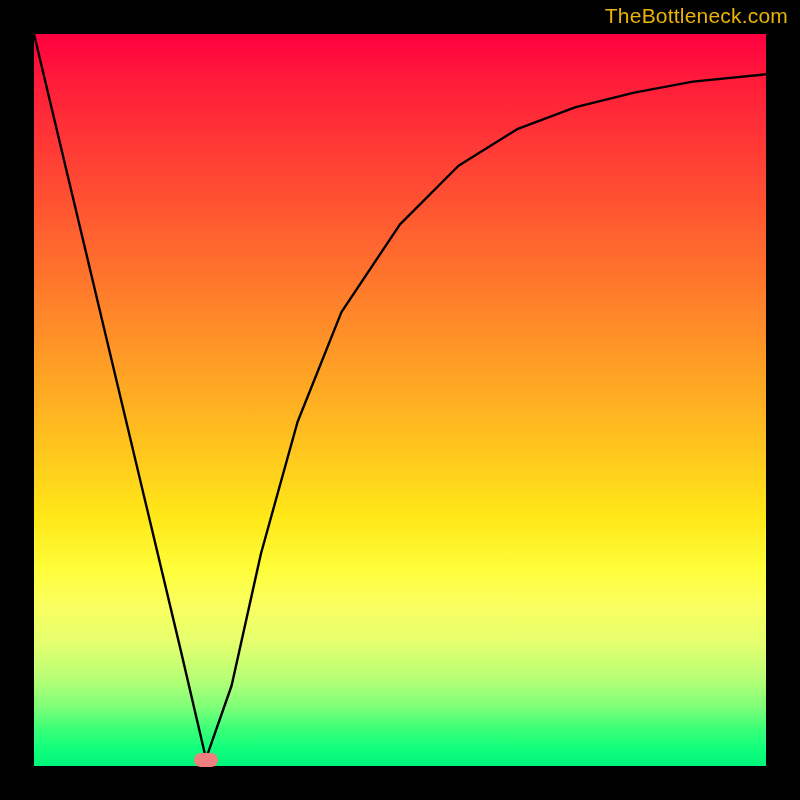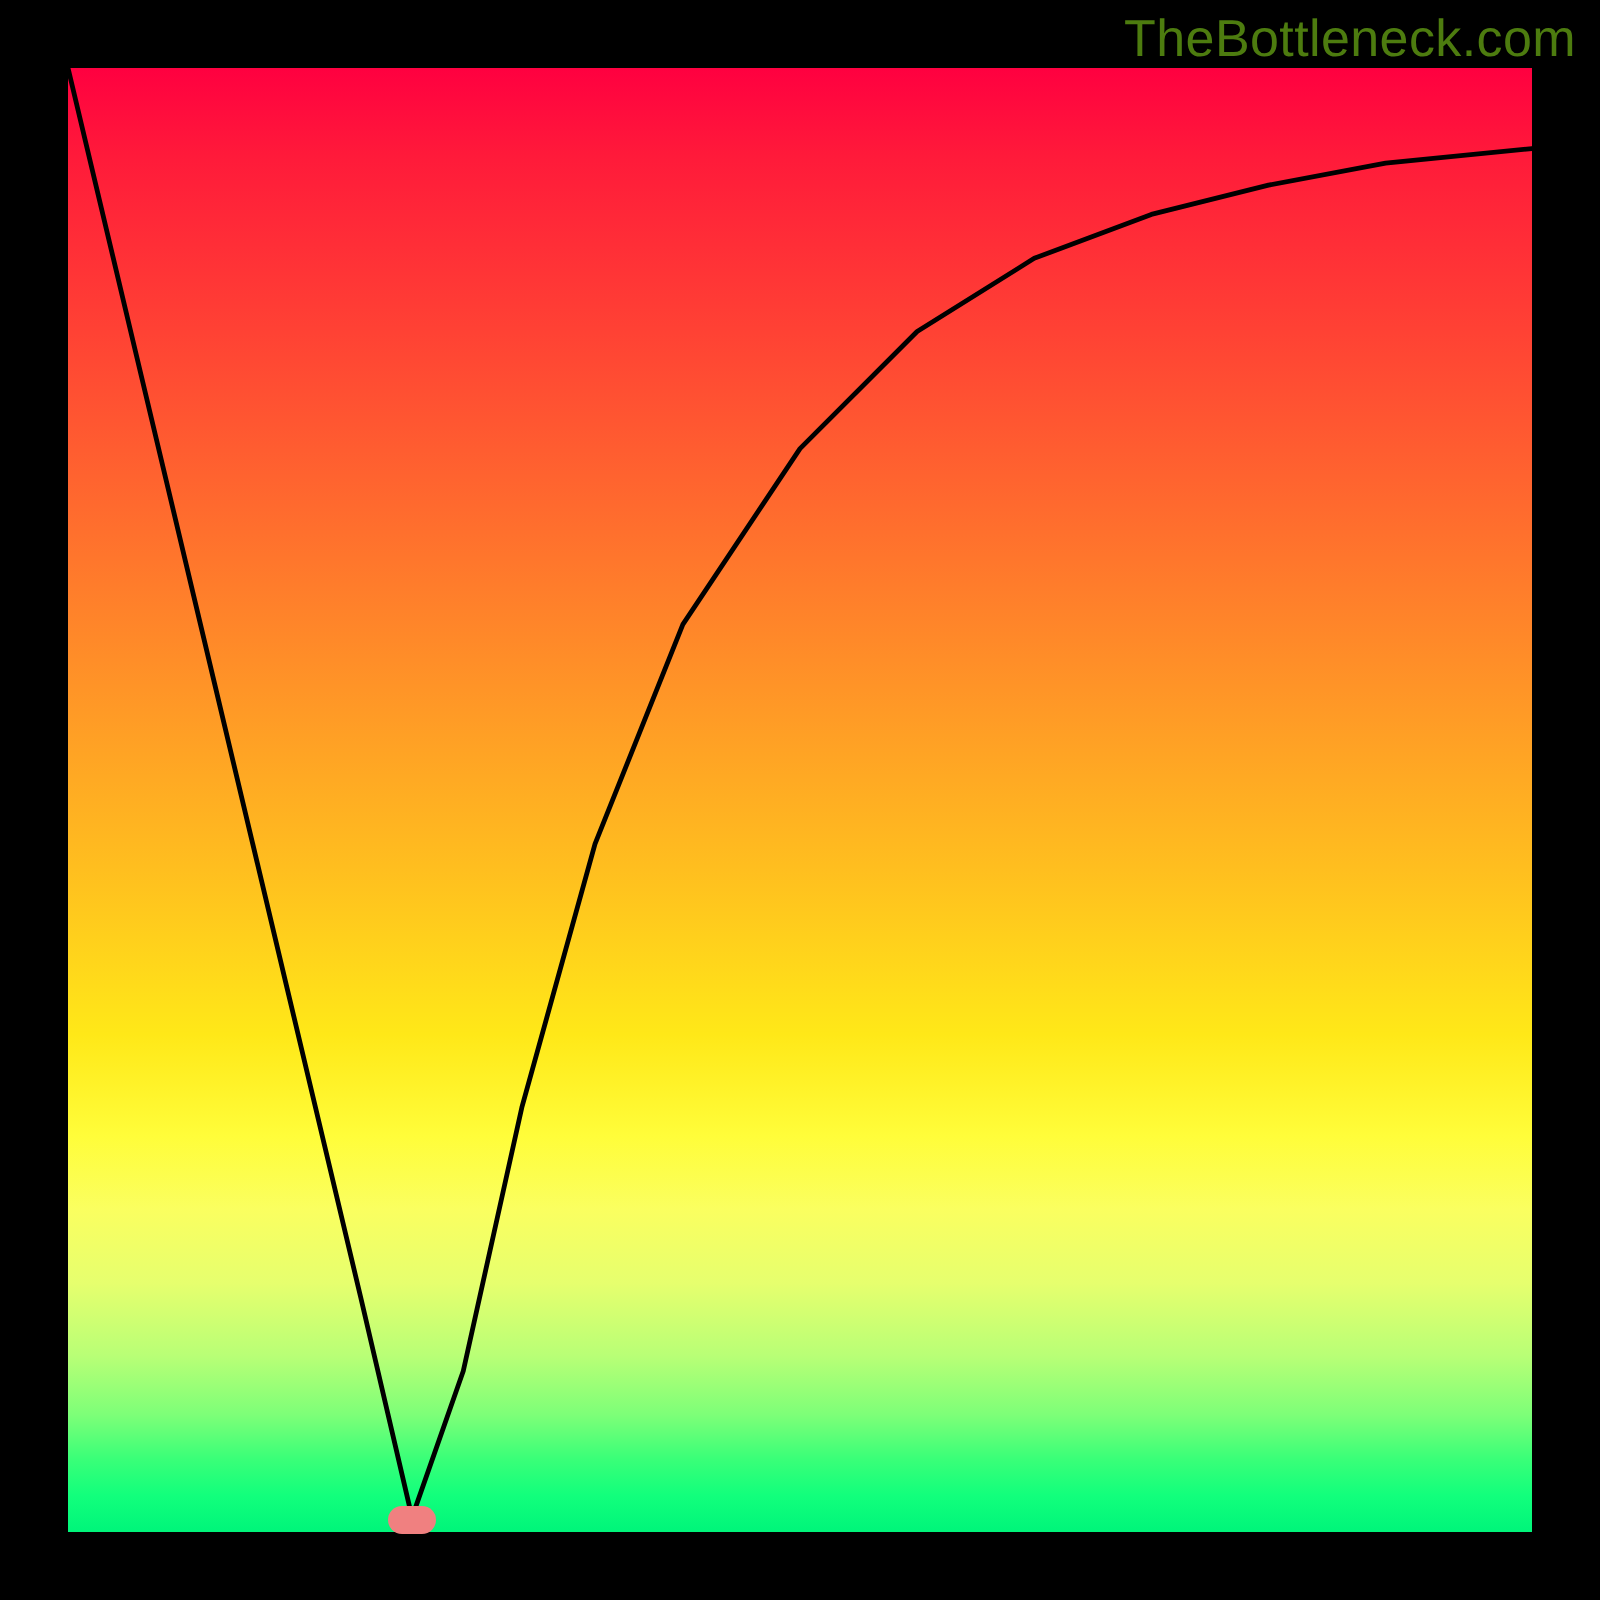--- a/index.html
+++ b/index.html
@@ -40,22 +40,22 @@
       #7dff78 92%,
       #3aff78 95%,
       #12ff7c 97.5%,
       #00f57a 100%
     );
   }
   .watermark {
     position: absolute;
     top: 4px;
     right: 12px;
-    color: #4d7c0f;
-    font-size: 26px;
+    color: #eab308;
+    font-size: 21px;
     letter-spacing: 0.2px;
     user-select: none;
   }
   svg.curve {
     position: absolute;
     left: 0;
     top: 0;
     width: 732px;
     height: 732px;
   }

